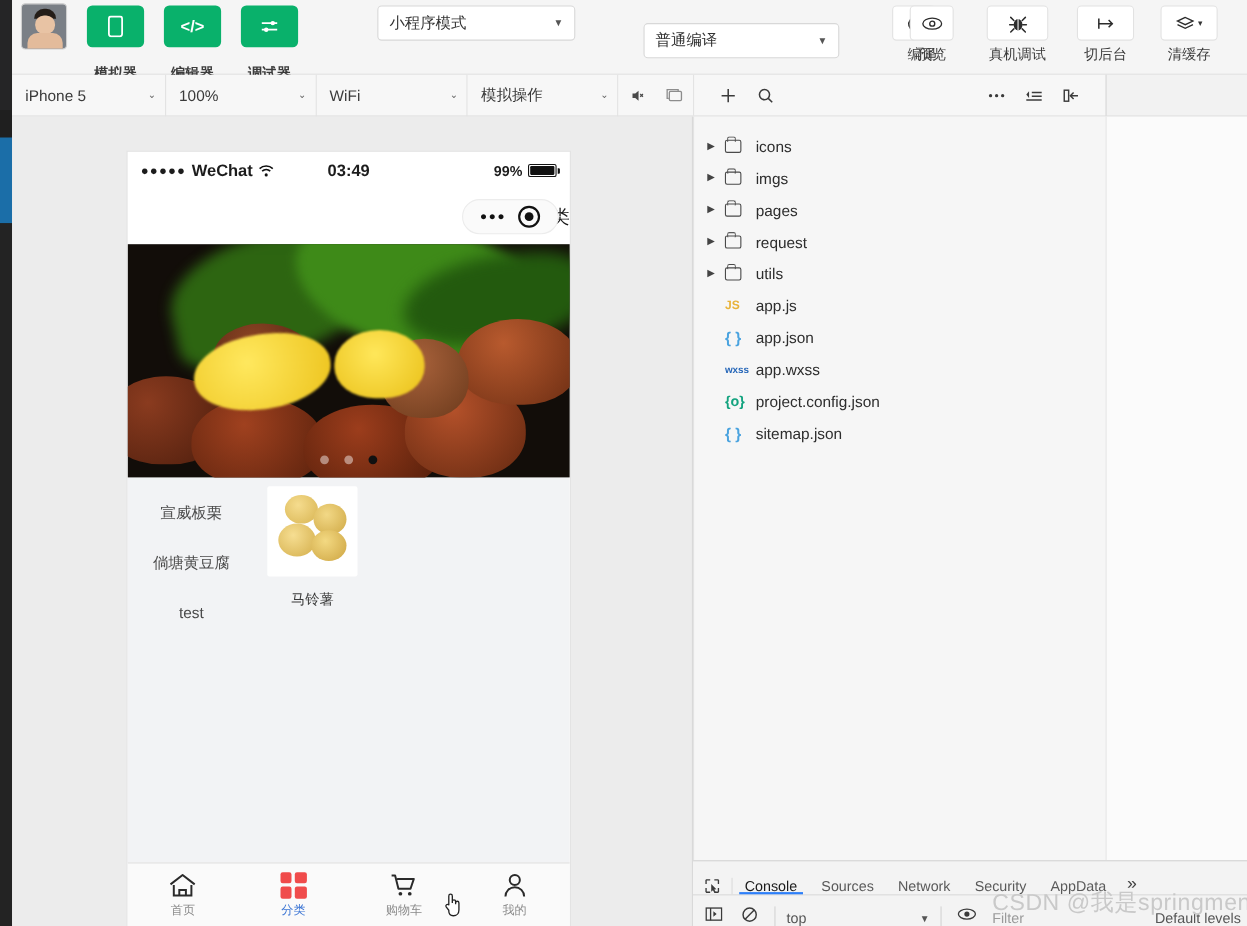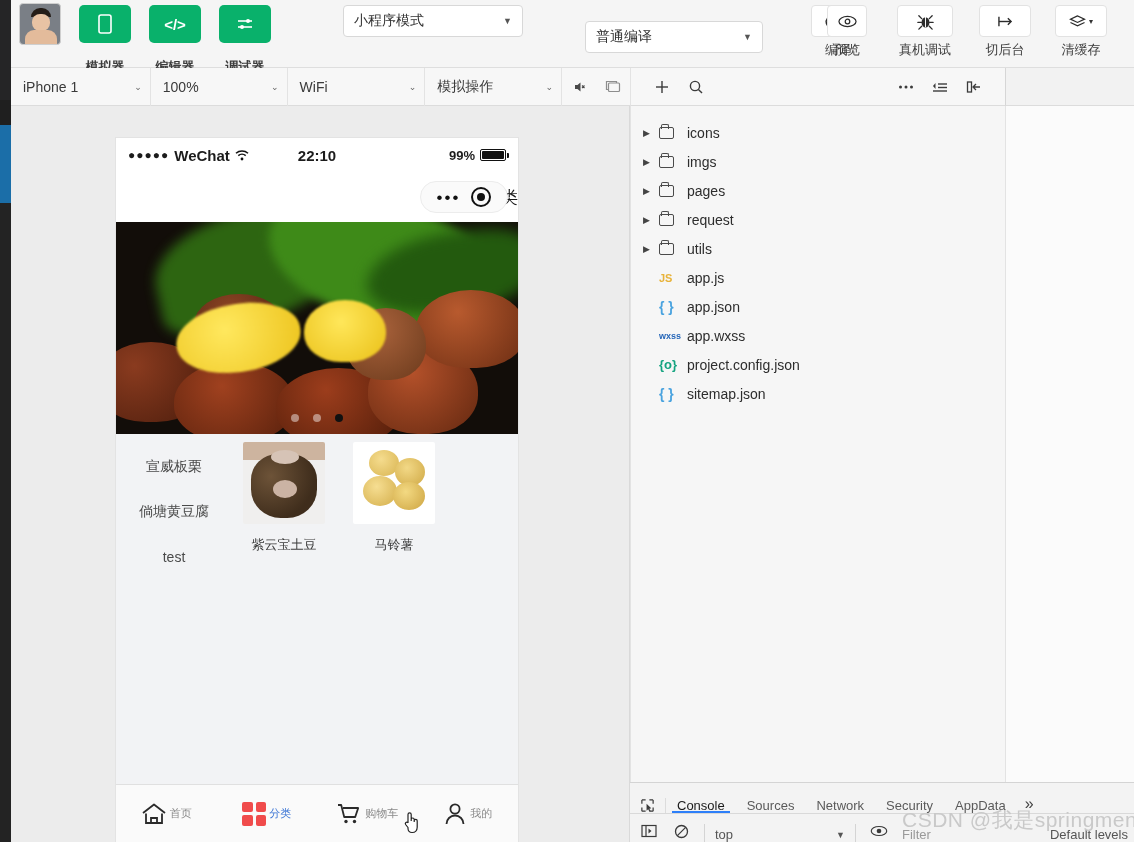--- a/index.html
+++ b/index.html
@@ -156,21 +156,21 @@
   .thumb-b .p3 { position:absolute; left:10px; top:34px; width:34px; height:30px; background: radial-gradient(circle at 40% 35%,#f6de92,#d3ad49); border-radius:50%; }
   .thumb-b .p4 { position:absolute; left:40px; top:40px; width:32px; height:28px; background: radial-gradient(circle at 40% 35%,#f3d982,#cda441); border-radius:50%; }
 
   .cat-spacer { background: #f5f5f5; height: 172px; }
 
   
   .tabbar {
     position: absolute; left: 0; bottom: 0; width: 402px; height: 58px;
     background: #fafafa; border-top: 1px solid #e0e0e0; display: flex;
   }
-  .tab { flex: 1; display: flex; flex-direction: row; align-items: center; justify-content: center; cursor: pointer; gap: 3px; }
+  .tab { flex: 1; display: flex; flex-direction: column; align-items: center; justify-content: center; cursor: pointer; gap: 3px; }
   .tab .tlabel { font-size: 11px; color: #8a8a8a; }
   .tab.active .tlabel { color: #3a74d4; }
   .grid-icon { width: 24px; height: 24px; display: grid; grid-template-columns: 1fr 1fr; grid-template-rows: 1fr 1fr; gap: 3px; }
   .grid-icon i { background: #f04b4b; border-radius: 2px; display: block; }
   .cursor-hand { position: absolute; left: 286px; bottom: 8px; font-size: 22px; color: #222; }
 
   
   .tree {
     position: absolute; left: 630px; top: 106px; width: 375px; height: 676px;
     background: #f6f6f6; border-left: 1px solid #e3e3e3; padding-top: 12px;
@@ -328,21 +328,21 @@
             </svg>
         </span>
         <span style="font-size:8px;margin-left:3px;color:#333;">▾</span>
       </div>
       <div class="icon-btn-label">清缓存</div>
     </div>
   </div>
 
   <div class="sim-bar">
     <div class="sim-select" style="width:140px">
-      <span class="v">iPhone 1</span>
+      <span class="v">iPhone 5</span>
       <span class="caret">⌄</span>
     </div>
     <div class="sim-select" style="width:137px">
       <span class="v">100%</span>
       <span class="caret">⌄</span>
     </div>
     <div class="sim-select" style="width:138px">
       <span class="v">WiFi</span>
       <span class="caret">⌄</span>
     </div>
@@ -410,21 +410,21 @@
           <span class="sb-dots">●●●●●</span>
           <span class="sb-carrier">WeChat</span>
           <span>
             <svg width="14" height="11" viewBox="0 0 14 11">
                 <path d="M1 3.2A9 9 0 0 1 13 3.2" fill="none" stroke="#111" stroke-width="1.5"></path>
                 <path d="M3.3 5.6A5.6 5.6 0 0 1 10.7 5.6" fill="none" stroke="#111" stroke-width="1.5"></path>
                 <circle cx="7" cy="9" r="1.4" fill="#111"></circle>
               </svg>
           </span>
         </div>
-        <div class="sb-center">22:10</div>
+        <div class="sb-center">03:49</div>
         <div class="sb-right">
           <span>99%</span>
           <span class="battery">
               <span class="fill"></span>
             </span>
         </div>
       </div>
 
       <div class="nav-bar">
         <div class="nav-title">商品分类</div>
@@ -462,28 +462,20 @@
           <div class="cat-item">
             <span class="txt">倘塘黄豆腐</span>
           </div>
           <div class="cat-item">
             <span class="txt">test</span>
           </div>
         </div>
         <div class="cat-main">
           <div class="goods-grid">
             <div class="good">
-              <div class="thumb thumb-a">
-                <span class="pile"></span>
-                <span class="cut2"></span>
-                <span class="cut"></span>
-              </div>
-              <div class="name">紫云宝土豆</div>
-            </div>
-            <div class="good">
               <div class="thumb thumb-b">
                 <span class="p1"></span>
                 <span class="p2"></span>
                 <span class="p3"></span>
                 <span class="p4"></span>
               </div>
               <div class="name">马铃薯</div>
             </div>
           </div>
         </div>

